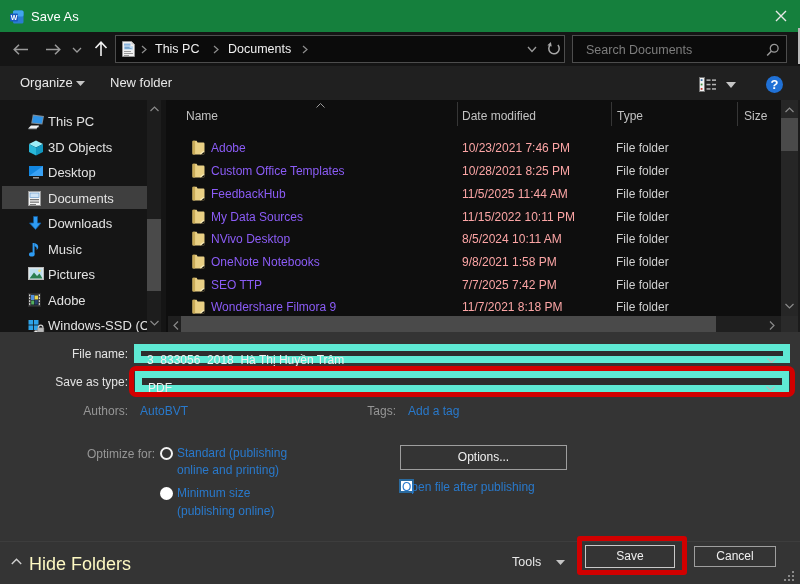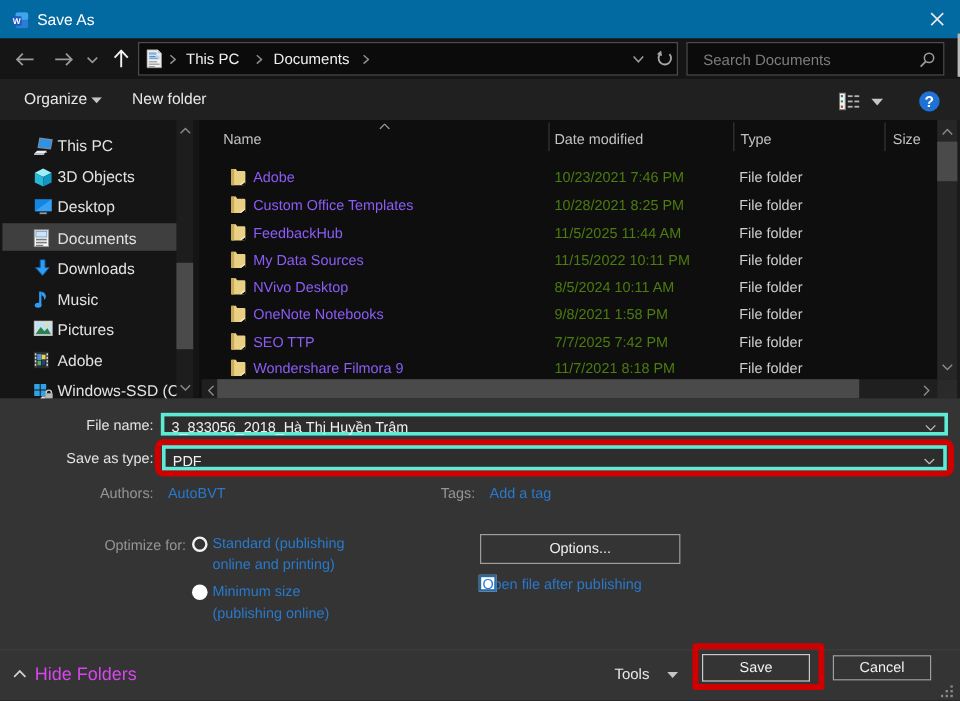--- a/index.html
+++ b/index.html
@@ -2,21 +2,21 @@
 <html><head>
 <meta charset="utf-8">
 <style>
   * { margin:0; padding:0; box-sizing:border-box; }
   html,body { width:800px; height:584px; background:#000; overflow:hidden; }
   body { font-family:"Liberation Sans", sans-serif; }
   .abs { position:absolute; }
   #win { position:relative; width:800px; height:584px; background:#343434; overflow:hidden; }
 
   
-  #titlebar { left:0; top:0; width:800px; height:32px; background:#0369a1; }
+  #titlebar { left:0; top:0; width:800px; height:32px; background:#15803d; }
   #title-text { left:31px; top:9px; color:#fff; font-size:13px; }
   #close-x { left:771px; top:6px; width:20px; height:20px; }
 
   
   #navbar { left:0; top:32px; width:800px; height:34px; background:#151515; }
   #addrbox { left:115px; top:3px; width:450px; height:28px; background:#0b0b0b; border:1px solid #4d4d4d; }
   #searchbox { left:572px; top:3px; width:215px; height:28px; background:#0b0b0b; border:1px solid #4d4d4d; }
   .crumb { color:#f0f0f0; font-size:12.5px; top:6px; }
   #searchtext { left:13px; top:7px; color:#7d7d7d; font-size:12.5px; }
 
@@ -31,33 +31,33 @@
   .sideitem .lbl { position:absolute; left:48px; top:4px; color:#e2e2e2; font-size:13px; white-space:nowrap; }
   .sideitem svg { position:absolute; left:28px; top:4px; }
   #sidesel { left:2px; width:146px; height:23px; background:#3f3f3f; }
 
   
   #list { left:168px; top:0; width:632px; height:232px; }
   .hdrtxt { color:#c2c2c2; font-size:12px; top:9px; }
   .colsep { width:1px; height:24px; background:#363636; top:2px; }
   .row { position:absolute; left:0; width:612px; height:23px; }
   .row .nm { position:absolute; left:43px; top:4px; color:#8b5cf6; font-size:12px; white-space:nowrap; }
-  .row .dt { position:absolute; left:294px; top:4px; color:#4d7c0f; font-size:12px; white-space:nowrap; }
+  .row .dt { position:absolute; left:294px; top:4px; color:#fca5a5; font-size:12px; white-space:nowrap; }
   .row .tp { position:absolute; left:448px; top:4px; color:#cfcfcf; font-size:12px; }
   .row svg { position:absolute; left:24px; top:3px; }
 
   
   .sbar { background:#262626; }
   .thumb { background:#4a4a4a; }
 
   
   #panel { left:0; top:332px; width:800px; height:252px; background:#343434; }
   .flabel { position:absolute; color:#e4e4e4; font-size:12px; text-align:right; }
   .dimlabel { position:absolute; color:#969696; font-size:12px; text-align:right; }
-  .combo { position:absolute; background:#2d2d2d; border:3px solid #5eead4; }
+  .combo { position:absolute; background:#2d2d2d; border:7px solid #5eead4; }
   .combo .ctext { position:absolute; left:6px; top:2px; color:#f0f0f0; font-size:12px; white-space:nowrap; }
   .blue { color:#2979cb; font-size:12px; position:absolute; }
   #redtype { position:absolute; left:129px; top:34px; width:666px; height:31px; border:5px solid #d10000; border-radius:7px; }
   #redsave { position:absolute; left:577px; top:204px; width:110px; height:39px; border:5px solid #d10000; border-radius:3px; }
   .btn { position:absolute; background:#343434; border:1px solid #9e9e9e; color:#f0f0f0; font-size:12px; text-align:center; }
 </style>
 </head>
 <body>
 <div id="win">
   <div class="abs" id="titlebar">
@@ -404,21 +404,21 @@
     <div class="blue" style="left:177px;top:172px">(publishing online)</div>
 
     <div class="btn" style="left:400px;top:113px;width:167px;height:25px;line-height:23px">Options...</div>
     <div class="abs" style="left:399px;top:147px;width:15px;height:14px;background:#fff;border:2px solid #2a6a9e"></div>
     <div class="blue" style="left:402px;top:148px">Open file after publishing</div>
 
     <div class="abs" style="left:0;top:209px;width:800px;height:1px;background:#3d3d3d"></div>
     <svg class="abs" style="left:11px;top:226px" width="11" height="7" viewBox="0 0 11 7">
         <path d="M0.8 6 L5.5 1.2 L10.2 6" stroke="#d0d0d0" stroke-width="1.4" fill="none"></path>
       </svg>
-    <div class="abs" style="left:29px;top:222px;color:#d946ef;font-size:15px">Hide Folders</div>
+    <div class="abs" style="left:29px;top:222px;color:#fef9c3;font-size:18px">Hide Folders</div>
     <div class="abs" style="left:512px;top:223px;color:#e8e8e8;font-size:12.5px">Tools</div>
     <svg class="abs" style="left:556px;top:228px" width="9" height="5" viewBox="0 0 9 5">
         <path d="M0 0 L4.5 5 L9 0 Z" fill="#c5c5c5"></path>
       </svg>
     <div id="redsave"></div>
     <div class="btn" style="left:585px;top:213px;width:90px;height:23px;line-height:21px;border-color:#c9c9c9">Save</div>
     <div class="btn" style="left:694px;top:214px;width:82px;height:21px;line-height:19px">Cancel</div>
     <svg class="abs" style="left:784px;top:239px" width="12" height="11" viewBox="0 0 12 11">
       <g fill="#8a8a8a">
           <rect x="8" y="0" width="2" height="2"></rect>

